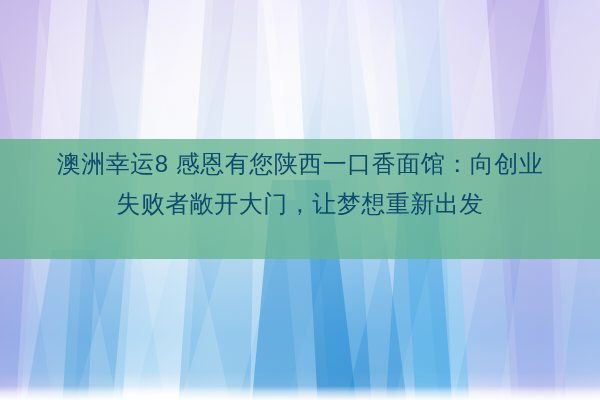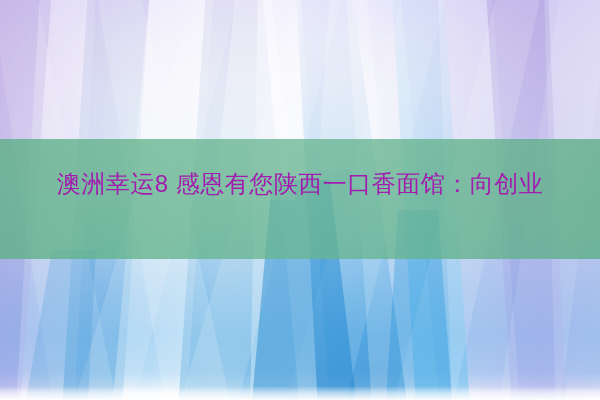--- a/index.html
+++ b/index.html
@@ -78,21 +78,21 @@
     position: absolute;
     left: 0;
     right: 0;
     top: 139px;
     height: 89px;
     display: flex;
     flex-direction: column;
     align-items: center;
     justify-content: center;
     text-align: center;
-    color: #a21caf;
+    color: #0c4a6e;
     font-size: 24px;
     line-height: 40px;
     letter-spacing: 0.5px;
     font-weight: 400;
     padding: 8px 18px;
     box-sizing: border-box;
     white-space: nowrap;
   }
   .headline .ln { display: block; }
 
@@ -188,18 +188,19 @@
 
       <polygon points="236,-10 270,-10 296,200 214,200" fill="#ffffff" opacity="0.30"></polygon>
       <polygon points="330,-10 366,-10 384,170 318,170" fill="#ffffff" opacity="0.22"></polygon>
     </svg>
   </div>
 
   <div class="green-band"></div>
 
   <div class="headline">
     <span class="ln">澳洲幸运8 感恩有您陕西一口香面馆：向创业</span>
+    <span class="ln">失败者敞开大门，让梦想重新出发</span>
   </div>
 
   <div class="bottom-fade"></div>
   <div class="watermark"></div>
 
 </div>
 
 </body></html>

